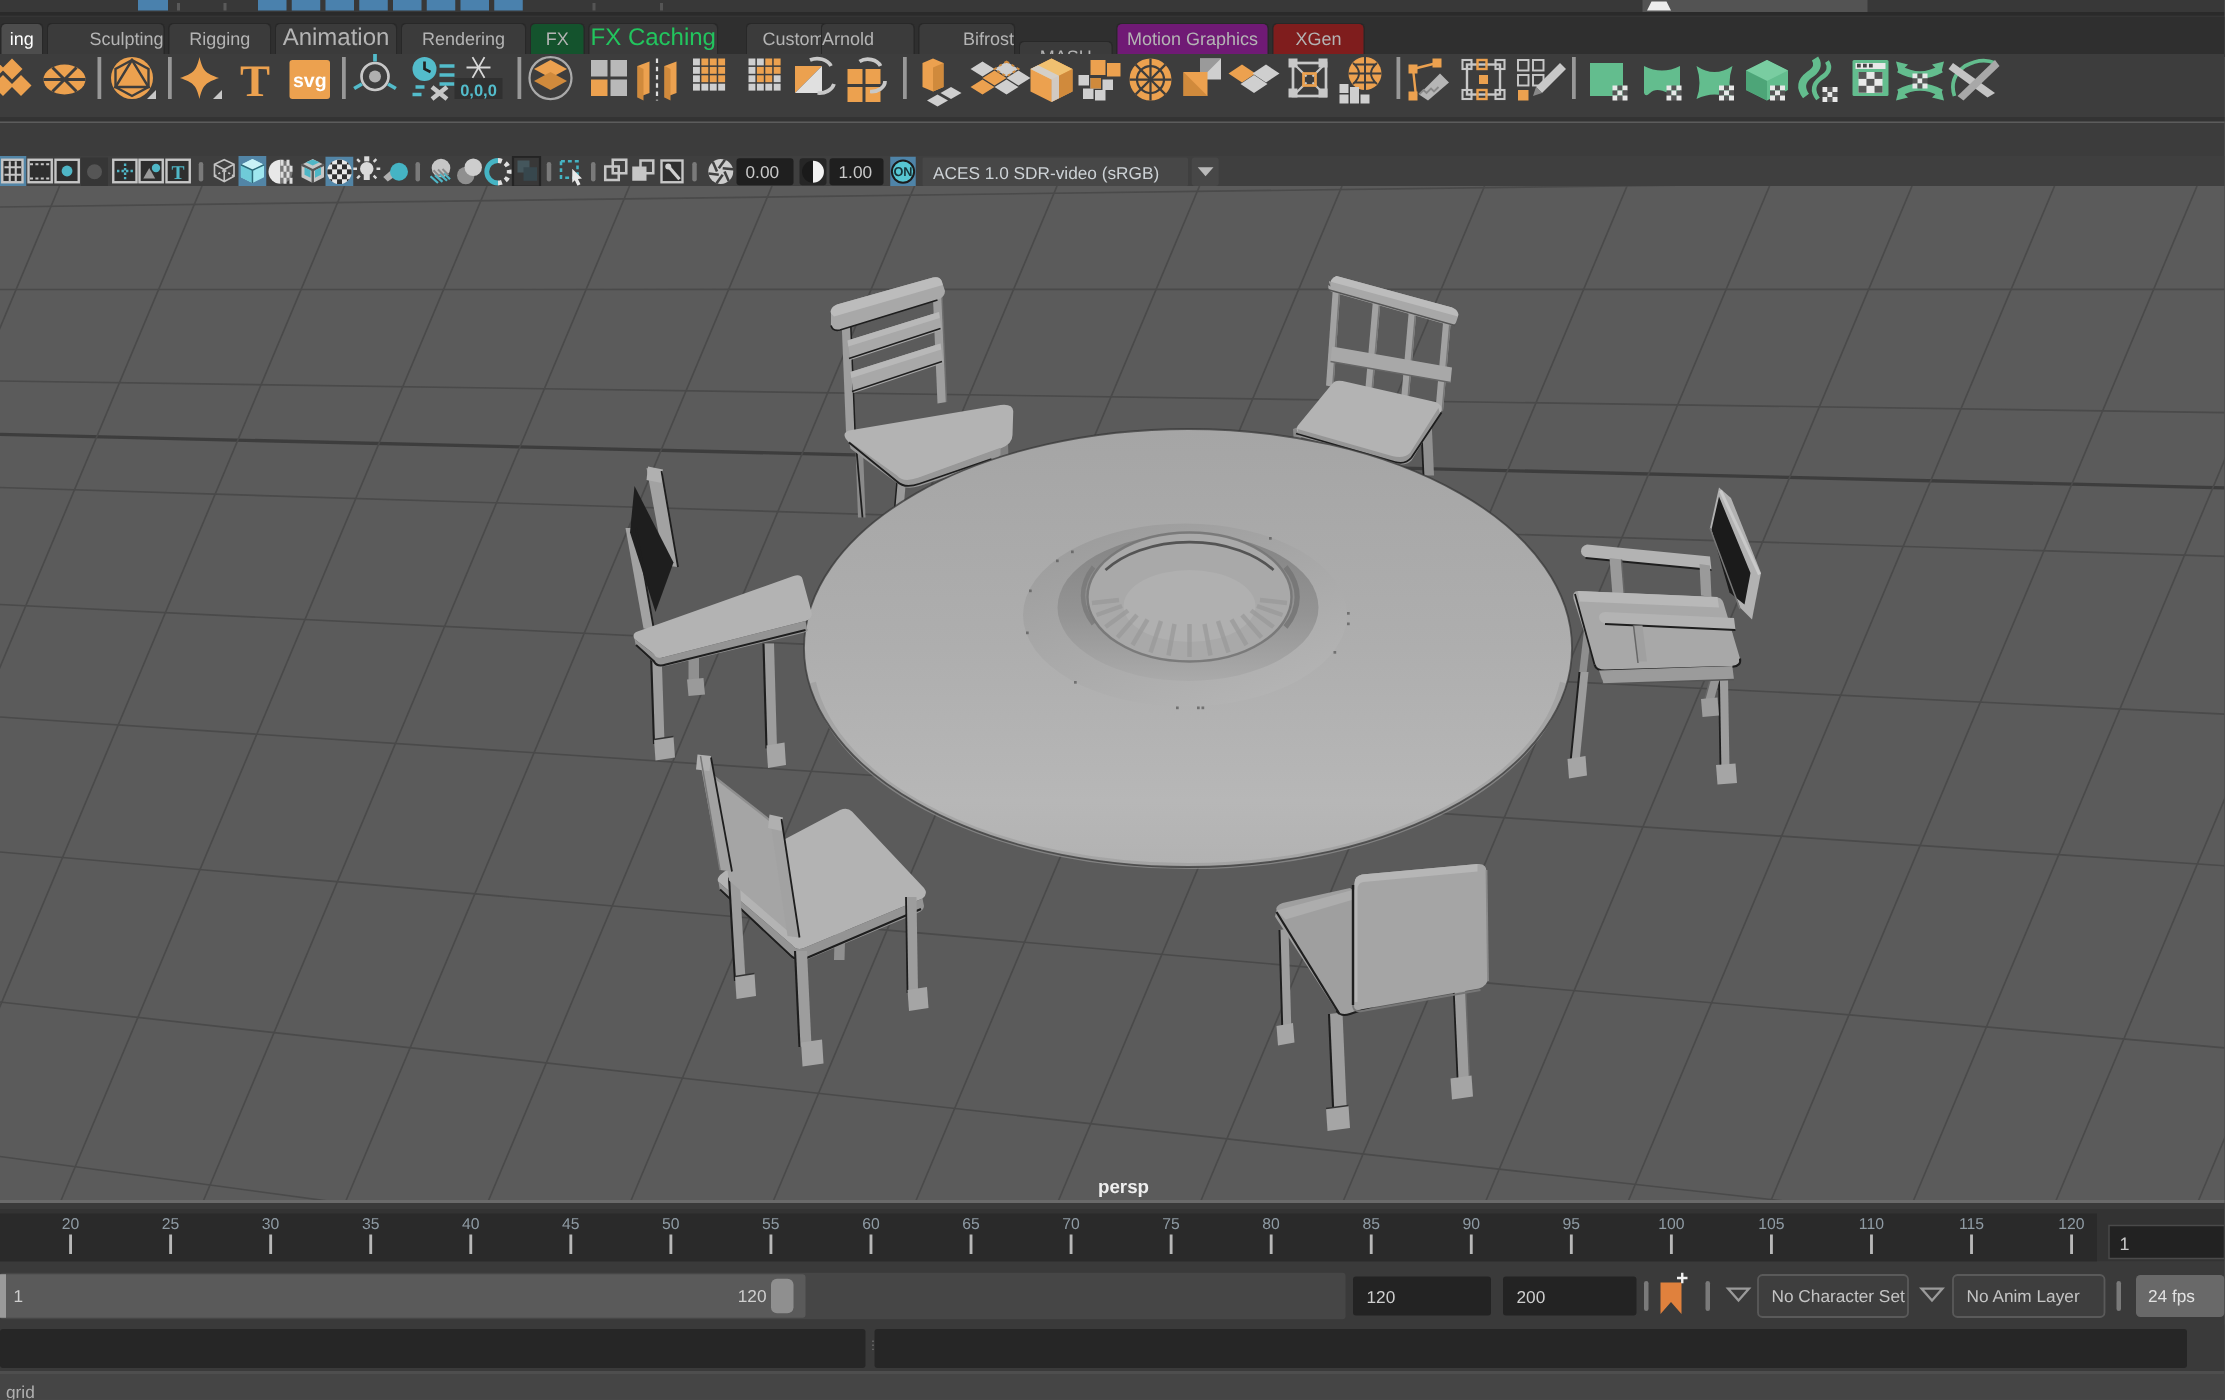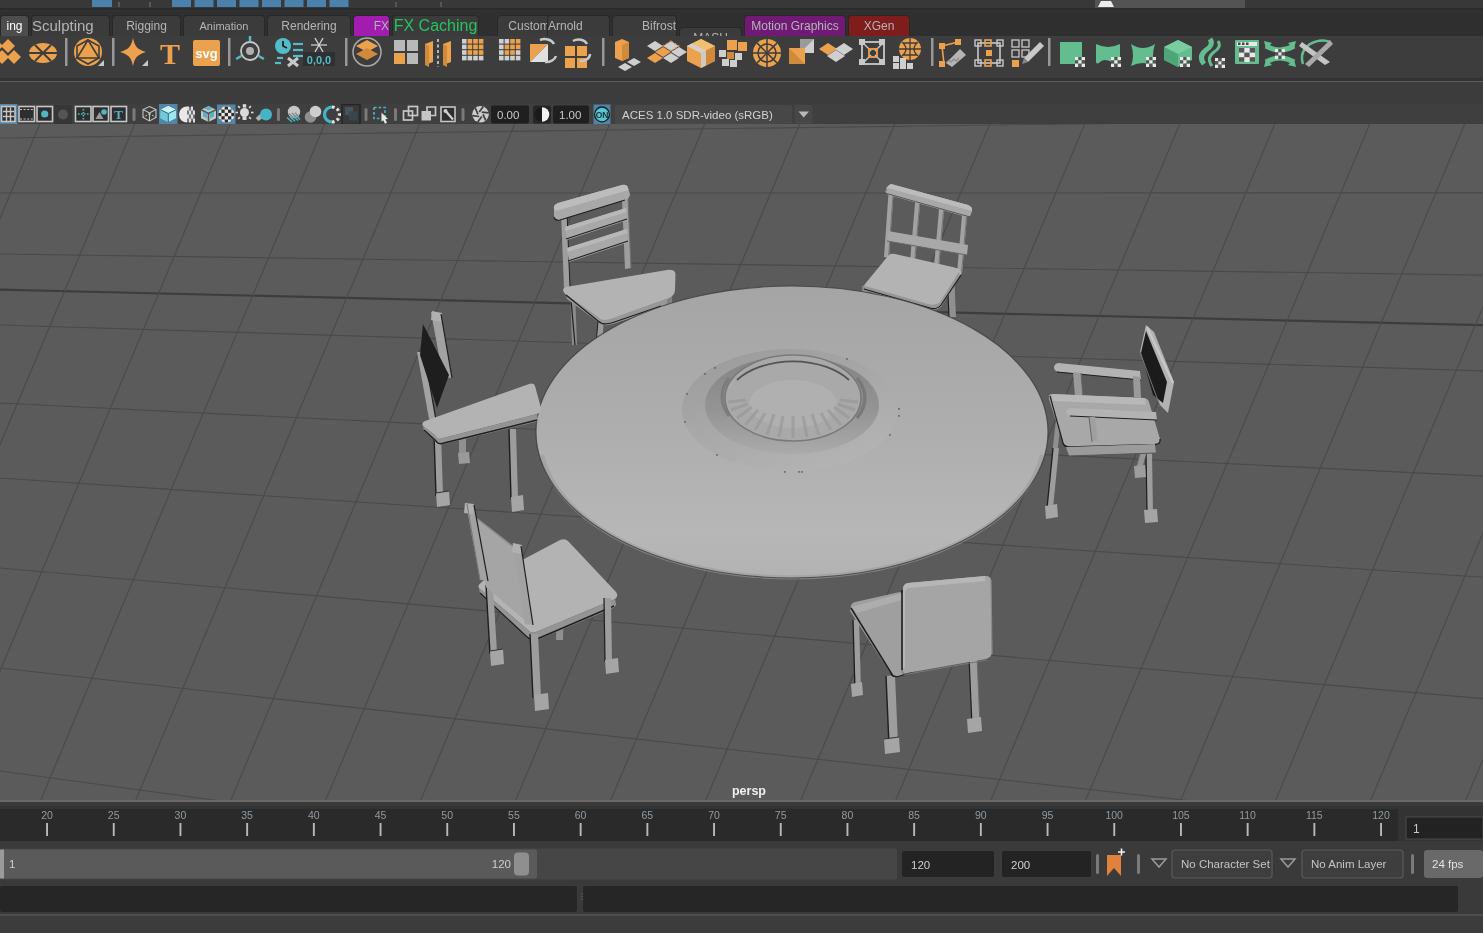--- a/index.html
+++ b/index.html
@@ -20,25 +20,25 @@
       <rect x="118" y="2" width="2" height="5" fill="#5a5a5a"></rect>
       <rect x="149" y="2" width="2" height="5" fill="#5a5a5a"></rect>
       <rect x="395" y="2" width="2" height="5" fill="#555"></rect>
       <rect x="440" y="2" width="2" height="5" fill="#555"></rect>
       <rect x="1095" y="0" width="150" height="8" fill="#535353"></rect>
       <polygon points="1098.0,7.0 1101.0,1.0 1111.0,1.0 1114.0,7.0" fill="#ececec"></polygon>
       <rect x="0" y="8" width="1483" height="2.5" fill="#2a2a2a"></rect>
     </svg>
 <div style="position:absolute;left:0;top:10.5px;width:1483px;height:25px;background:#2f2f2f">
       <div style="position:absolute;left:0px;top:4px;width:29px;height:21px;background:#4d4d4d;border:1px solid #282828;border-bottom:none;border-radius:4px 4px 0 0;color:#ffffff;font-size:12px;line-height:20px;text-align:center;overflow:hidden">ing</div>
-      <div style="position:absolute;left:31px;top:4px;width:79px;height:21px;background:#3b3b3b;border:1px solid #282828;border-bottom:none;border-radius:4px 4px 0 0;color:#b4b4b4;font-size:15px;line-height:20px;text-align:left;overflow:hidden">Sculpting</div>
+      <div style="position:absolute;left:31px;top:4px;width:79px;height:21px;background:#3b3b3b;border:1px solid #282828;border-bottom:none;border-radius:4px 4px 0 0;color:#b4b4b4;font-size:12px;line-height:20px;text-align:right;overflow:hidden">Sculpting</div>
       <div style="position:absolute;left:112px;top:4px;width:69px;height:21px;background:#3b3b3b;border:1px solid #282828;border-bottom:none;border-radius:4px 4px 0 0;color:#b4b4b4;font-size:12px;line-height:20px;text-align:center;overflow:hidden">Rigging</div>
-      <div style="position:absolute;left:183px;top:4px;width:82px;height:21px;background:#3b3b3b;border:1px solid #282828;border-bottom:none;border-radius:4px 4px 0 0;color:#b4b4b4;font-size:11px;line-height:20px;text-align:center;overflow:hidden">Animation</div>
+      <div style="position:absolute;left:183px;top:4px;width:82px;height:21px;background:#3b3b3b;border:1px solid #282828;border-bottom:none;border-radius:4px 4px 0 0;color:#b4b4b4;font-size:16px;line-height:20px;text-align:center;overflow:hidden">Animation</div>
       <div style="position:absolute;left:267px;top:4px;width:84px;height:21px;background:#3b3b3b;border:1px solid #282828;border-bottom:none;border-radius:4px 4px 0 0;color:#b4b4b4;font-size:12px;line-height:20px;text-align:center;overflow:hidden">Rendering</div>
-      <div style="position:absolute;left:353px;top:4px;width:37px;height:21px;background:#a21caf;border:1px solid #282828;border-bottom:none;border-radius:4px 4px 0 0;color:#b4b4b4;font-size:12px;line-height:20px;text-align:right;overflow:hidden">FX</div>
+      <div style="position:absolute;left:353px;top:4px;width:37px;height:21px;background:#14532d;border:1px solid #282828;border-bottom:none;border-radius:4px 4px 0 0;color:#b4b4b4;font-size:12px;line-height:20px;text-align:center;overflow:hidden">FX</div>
       <div style="position:absolute;left:392px;top:4px;width:87px;height:21px;background:#3b3b3b;border:1px solid #282828;border-bottom:none;border-radius:4px 4px 0 0;color:#22c55e;font-size:16px;line-height:20px;text-align:center;overflow:hidden">FX Caching</div>
       <div style="position:absolute;left:497px;top:4px;width:64px;height:21px;background:#3b3b3b;border:1px solid #282828;border-bottom:none;border-radius:4px 4px 0 0;color:#b4b4b4;font-size:12px;line-height:20px;text-align:center;overflow:hidden">Custom</div>
       <div style="position:absolute;left:547px;top:4px;width:63px;height:21px;background:#3b3b3b;border:1px solid #282828;border-bottom:none;border-radius:4px 4px 0 0;color:#b4b4b4;font-size:12px;line-height:20px;text-align:left;overflow:hidden">Arnold</div>
       <div style="position:absolute;left:612px;top:4px;width:65px;height:21px;background:#3b3b3b;border:1px solid #282828;border-bottom:none;border-radius:4px 4px 0 0;color:#b4b4b4;font-size:12px;line-height:20px;text-align:right;overflow:hidden">Bifrost</div>
       <div style="position:absolute;left:679px;top:16px;width:63px;height:21px;background:#3b3b3b;border:1px solid #282828;border-bottom:none;border-radius:4px 4px 0 0;color:#b4b4b4;font-size:12px;line-height:20px;text-align:center;overflow:hidden">MASH</div>
       <div style="position:absolute;left:744px;top:4px;width:102px;height:21px;background:#701a75;border:1px solid #282828;border-bottom:none;border-radius:4px 4px 0 0;color:#b4b4b4;font-size:12px;line-height:20px;text-align:center;overflow:hidden">Motion Graphics</div>
       <div style="position:absolute;left:848px;top:4px;width:62px;height:21px;background:#7f1d1d;border:1px solid #282828;border-bottom:none;border-radius:4px 4px 0 0;color:#b4b4b4;font-size:12px;line-height:20px;text-align:center;overflow:hidden">XGen</div>
     </div>
     <div style="position:absolute;left:0;top:35.5px;width:1483px;height:2px;background:#262626"></div>
 <svg width="1483" height="42" viewBox="0 0 1483 42" style="position:absolute;left:0;top:35.5px">
@@ -742,12 +742,15 @@
       <rect x="1411" y="13" width="3" height="20" fill="#7a7a7a" rx="1.5"></rect>
       <rect x="1424" y="9" width="59" height="28" fill="#696969" rx="3"></rect>
       <text x="1432" y="27" font-size="11.5" fill="#e2e2e2" font-family="Liberation Sans,sans-serif">24 fps</text>
     </svg>
 <div style="position:absolute;left:0;top:883px;width:1483px;height:33px;background:#3a3a3a">
       <div style="position:absolute;left:0;top:3px;width:577px;height:26px;background:#262626;border-radius:2px"></div>
       <div style="position:absolute;left:578px;top:12px;width:3px;height:8px;color:#777;font-size:8px;line-height:4px">⋮</div>
       <div style="position:absolute;left:583px;top:3px;width:875px;height:26px;background:#262626;border-radius:2px"></div>
     </div>
     <div style="position:absolute;left:0;top:913.5px;width:1483px;height:2.5px;background:#4e4e4e"></div>
+    <div style="position:absolute;left:0;top:916px;width:1483px;height:17px;background:#454545;overflow:hidden">
+      <span style="position:absolute;left:4px;top:7px;font-size:11.5px;color:#b0b0b0">grid</span>
+    </div>
 </div>
 </body></html>

